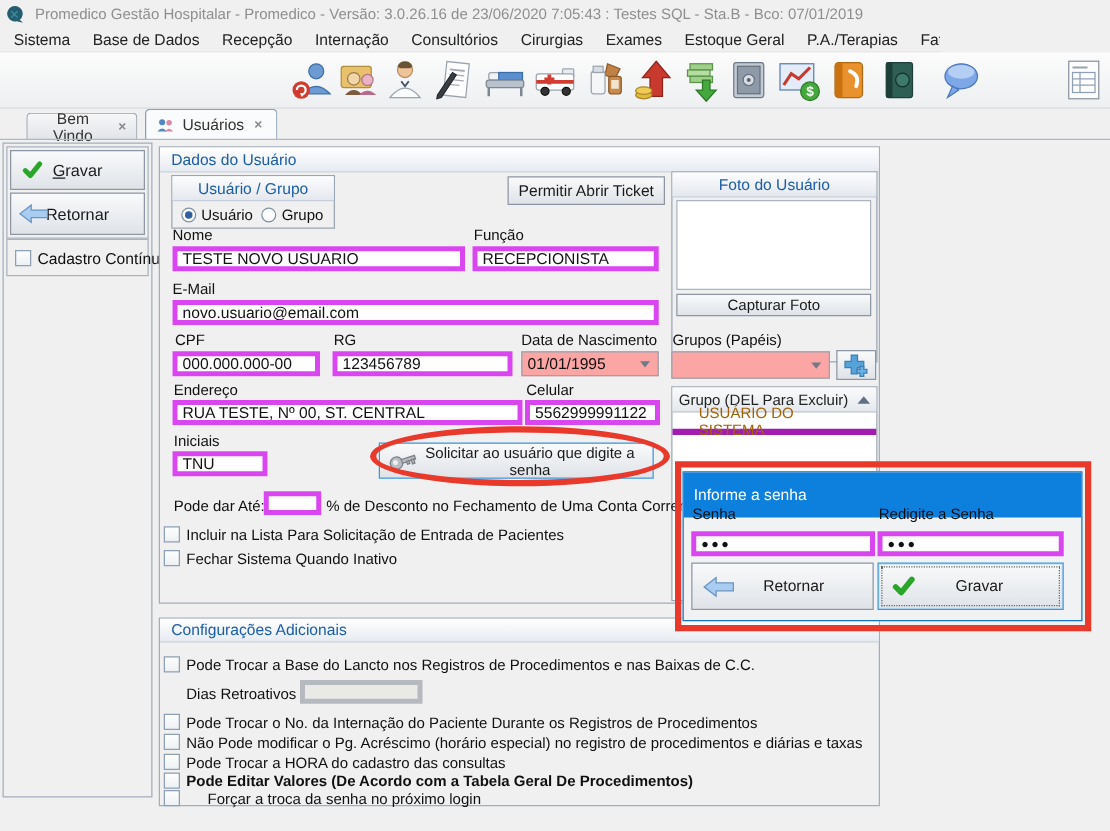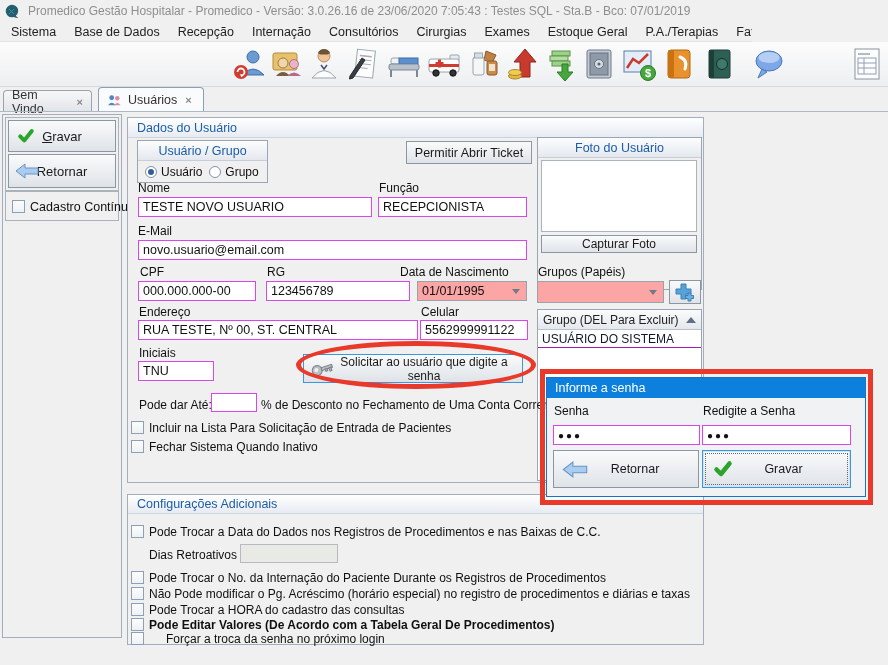--- a/index.html
+++ b/index.html
@@ -11,56 +11,56 @@
   
   .titlebar { left:0; top:0; width:888px; height:22px; background:#f0f0f0; display:flex; align-items:center; }
   .title-text { margin-left:8px; font-size:12px; color:#8e8e8e; white-space:nowrap; }
   .app-icon { margin-left:4px; width:16px; height:16px; }
   .menubar { left:0; top:22px; width:752px; height:20px; display:flex; align-items:center; padding-left:2px; white-space:nowrap; overflow:hidden; border-bottom:1px solid #e3e3e3; }
   .menu-item { font-size:12.5px; color:#222; padding:0 9px; cursor:default; }
   .toolbar { left:0; top:42px; width:888px; height:45px; background:linear-gradient(#fcfcfc,#edeff1); border-bottom:1px solid #d7dade; }
   .tool-icon { position:absolute; top:4px; width:36px; height:36px; }
 
   
-  .tabstrip { left:0; top:87px; width:717px; height:25px; }
+  .tabstrip { left:18px; top:87px; width:717px; height:25px;text-align:center; }
   .tab { position:absolute; border:1px solid #9aa4b0; border-bottom:none; border-radius:4px 4px 0 0; display:flex; align-items:center; font-size:12.5px; color:#333; padding:0 8px; }
   .tab-inactive { background:linear-gradient(#f6f7f8,#e1e4e8); }
   .tab-active { background:#fafbfc; border-color:#8aa0b8; }
   .tab-close { margin-left:8px; font-size:11px; color:#8a8a8a; font-weight:bold; cursor:pointer; }
   .strip-line { left:0; top:111px; width:888px; height:1px; background:#aeb8c4; }
 
   
   .panel { border:1px solid #a2aebb; background:#f0f0f0; }
   .hdrband { background:linear-gradient(#ffffff,#e7ebf2); border-bottom:1px solid #ccd4de; color:#1b5da8; font-size:12.5px; display:flex; align-items:center; padding:0 9px; }
   .grp-box { border:1px solid #9aa6b3; background:#f0f0f0; }
   .grp-hdr { background:linear-gradient(#fdfdfe,#e4e8ee); border-bottom:1px solid #c6cedb; color:#1b5da8; font-size:12.5px; display:flex; align-items:center; justify-content:center; }
 
   .lbl { font-size:12px; color:#101010; white-space:nowrap; }
-  .tb { position:absolute; border:1px solid #d946ef; background:#fff; font-family:"Liberation Sans",sans-serif; font-size:12.5px; color:#111; padding:1px 4px; }
+  .tb { position:absolute; border:4px solid #d946ef; background:#fff; font-family:"Liberation Sans",sans-serif; font-size:12.5px; color:#111; padding:1px 4px; }
   .tb-disabled { background:#e9e9e6; border-color:#b6bac0; }
   .combo { position:absolute; border:1px solid #98a2ad; background:#fca5a5; font-size:12.5px; color:#111; display:flex; align-items:center; padding:0 4px; }
   .combo-arrow { position:absolute; right:6px; top:50%; margin-top:-2px; width:0; height:0; border-left:4px solid transparent; border-right:4px solid transparent; border-top:5px solid #6f7a86; }
 
   .btn { position:absolute; border:1px solid #8c97a3; background:linear-gradient(#f9fafb,#dfe3e8); font-size:12.5px; color:#1a1a1a; display:flex; align-items:center; justify-content:center; cursor:pointer; }
   .btn-focus { border:1px solid #3a96dd; outline:1px dotted #666; outline-offset:-4px; box-shadow:inset 0 0 0 1px #cfe4f7; }
 
   .cbx { position:absolute; width:13px; height:13px; border:1px solid #8da0b6; background:linear-gradient(#fdfdfd,#eef1f4); }
   .radio { width:12px; height:12px; border:1px solid #7f92a8; border-radius:50%; background:#fff; display:inline-block; position:relative; }
   .radio.sel::after { content:""; position:absolute; left:2px; top:2px; width:6px; height:6px; border-radius:50%; background:#2f5f9e; }
 
   .grid { position:absolute; border:1px solid #9aa6b3; background:#fff; }
   .grid-hdr { height:20px; background:linear-gradient(#fbfbfc,#e4e8ed); border-bottom:1px solid #b9c2cc; display:flex; align-items:center; font-size:12px; color:#222; padding:0 5px; }
   .sort-asc { margin-left:auto; width:0; height:0; border-left:5px solid transparent; border-right:5px solid transparent; border-bottom:6px solid #5f6f85; }
-  .grid-row { height:18px; display:flex; align-items:center; font-size:12px; color:#0f172a; padding:0 4px; border-bottom:1px solid #a21caf; }
+  .grid-row { height:18px; display:flex; align-items:center; font-size:12px; color:#a16207; padding:0 21px; border-bottom:5px solid #a21caf; }
   .flb::first-letter { text-decoration:underline; }
   .side-label { flex:1; text-align:center; font-size:13px; }
 
   
   .dialog { left:546px; top:377px; width:320px; height:120px; border:1px solid #1673c8; background:#f0f2f4; z-index:20; }
-  .dialog-title { height:20px; background:#0d7fdd; color:#fff; font-size:12.5px; display:flex; align-items:center; padding:0 8px; }
+  .dialog-title { height:36px; background:#0d7fdd; color:#fff; font-size:12.5px; display:flex; align-items:center; padding:0 8px; }
   .ann { z-index:30; pointer-events:none; }
   .red-rect { left:540px; top:369px; width:333px; height:136px; border:5px solid #e8392b; background:transparent; }
   .red-ellipse { left:296px; top:341px; width:240px; height:48px; border:5px solid #e8392b; border-radius:50%; background:transparent; }
 
   .dots { font-size:10px; font-weight:bold; letter-spacing:2px; }
 </style>
 </head>
 <body>
 
 <div class="screen">
@@ -266,21 +266,21 @@
   <span class="abs lbl" style="left:379px; top:181px;">Função</span>
   <input class="tb" style="left: 378px; top: 197px; width: 149px; height: 20px;" readonly="" value="RECEPCIONISTA">
 
   <span class="abs lbl" style="left:138px; top:224px;">E-Mail</span>
   <input class="tb" style="left: 138px; top: 240px; width: 389px; height: 20px;" readonly="" value="novo.usuario@email.com">
 
   <span class="abs lbl" style="left:140px; top:265px;">CPF</span>
   <input class="tb" style="left: 138px; top: 281px; width: 118px; height: 20px;" readonly="" value="000.000.000-00">
   <span class="abs lbl" style="left:267px; top:265px;">RG</span>
   <input class="tb" style="left: 266px; top: 281px; width: 144px; height: 20px;" readonly="" value="123456789">
-  <span class="abs lbl" style="left:400px; top:265px;">Data de Nascimento</span>
+  <span class="abs lbl" style="left:417px; top:265px;">Data de Nascimento</span>
   <div class="combo" style="left:417px; top:281px; width:110px; height:20px;">
     <span>01/01/1995</span>
     <span class="combo-arrow"></span>
   </div>
 
   <span class="abs lbl" style="left:538px; top:265px;">Grupos (Papéis)</span>
   <div class="combo" style="left:537px; top:281px; width:127px; height:22px;">
     <span class="combo-arrow"></span>
   </div>
   <button class="btn" style="left:669px; top:280px; width:32px; height:24px;">
@@ -326,21 +326,21 @@
   <span class="abs lbl" style="left:149px; top:421px;">Incluir na Lista Para Solicitação de Entrada de Pacientes</span>
   <span class="cbx" style="left:131px; top:440px;"></span>
   <span class="abs lbl" style="left:149px; top:440px;">Fechar Sistema Quando Inativo</span>
 
   <div class="abs panel" style="left:127px; top:494px; width:577px; height:151px;">
     <div class="hdrband" style="height:19px;">
         <span>Configurações Adicionais</span>
       </div>
   </div>
   <span class="cbx" style="left:131px; top:525px;"></span>
-  <span class="abs lbl" style="left:149px; top:525px;">Pode Trocar a Data do Dados nos Registros de Procedimentos e nas Baixas de C.C.</span>
+  <span class="abs lbl" style="left:149px; top:525px;">Pode Trocar a Base do Lancto nos Registros de Procedimentos e nas Baixas de C.C.</span>
   <span class="abs lbl" style="left:149px; top:548px;">Dias Retroativos :</span>
   <input class="tb tb-disabled" style="left: 240px; top: 544px; width: 98px; height: 19px;" readonly="">
   <span class="cbx" style="left:131px; top:571px;"></span>
   <span class="abs lbl" style="left:149px; top:571px;">Pode Trocar o No. da Internação do Paciente Durante os Registros de Procedimentos</span>
   <span class="cbx" style="left:131px; top:587px;"></span>
   <span class="abs lbl" style="left:149px; top:587px;">Não Pode modificar o Pg. Acréscimo (horário especial) no registro de procedimentos e diárias e taxas</span>
   <span class="cbx" style="left:131px; top:603px;"></span>
   <span class="abs lbl" style="left:149px; top:603px;">Pode Trocar a HORA do cadastro das consultas</span>
   <span class="cbx" style="left:131px; top:618px;"></span>
   <span class="abs lbl" style="left:149px; top:618px;font-weight:bold;">Pode Editar Valores (De Acordo com a Tabela Geral De Procedimentos)</span>

